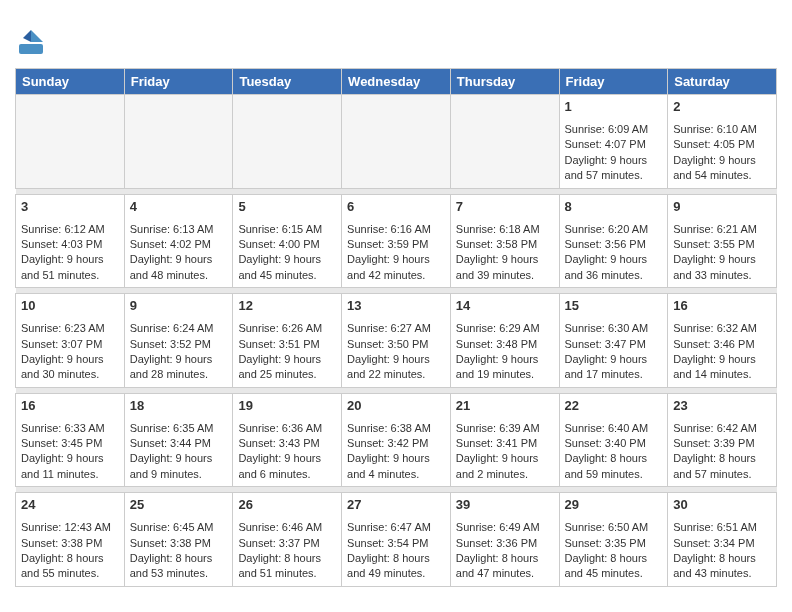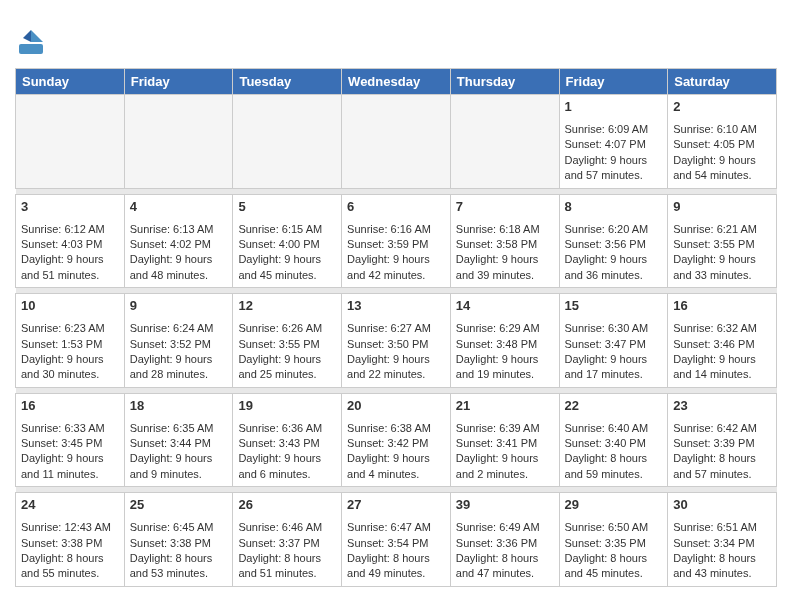--- a/index.html
+++ b/index.html
@@ -122,33 +122,33 @@
 Daylight: 9 hours and 33 minutes.</div>
           </td>
         </tr>
         <tr class="gap">
           <td colspan="7"></td>
         </tr>
         <tr>
           <td>
             <div class="day-number">10</div>
             <div class="day-info">Sunrise: 6:23 AM
-Sunset: 1:53 PM
+Sunset: 3:07 PM
 Daylight: 9 hours and 30 minutes.</div>
           </td>
           <td>
             <div class="day-number">9</div>
             <div class="day-info">Sunrise: 6:24 AM
 Sunset: 3:52 PM
 Daylight: 9 hours and 28 minutes.</div>
           </td>
           <td>
             <div class="day-number">12</div>
             <div class="day-info">Sunrise: 6:26 AM
-Sunset: 3:55 PM
+Sunset: 3:51 PM
 Daylight: 9 hours and 25 minutes.</div>
           </td>
           <td>
             <div class="day-number">13</div>
             <div class="day-info">Sunrise: 6:27 AM
 Sunset: 3:50 PM
 Daylight: 9 hours and 22 minutes.</div>
           </td>
           <td>
             <div class="day-number">14</div>

